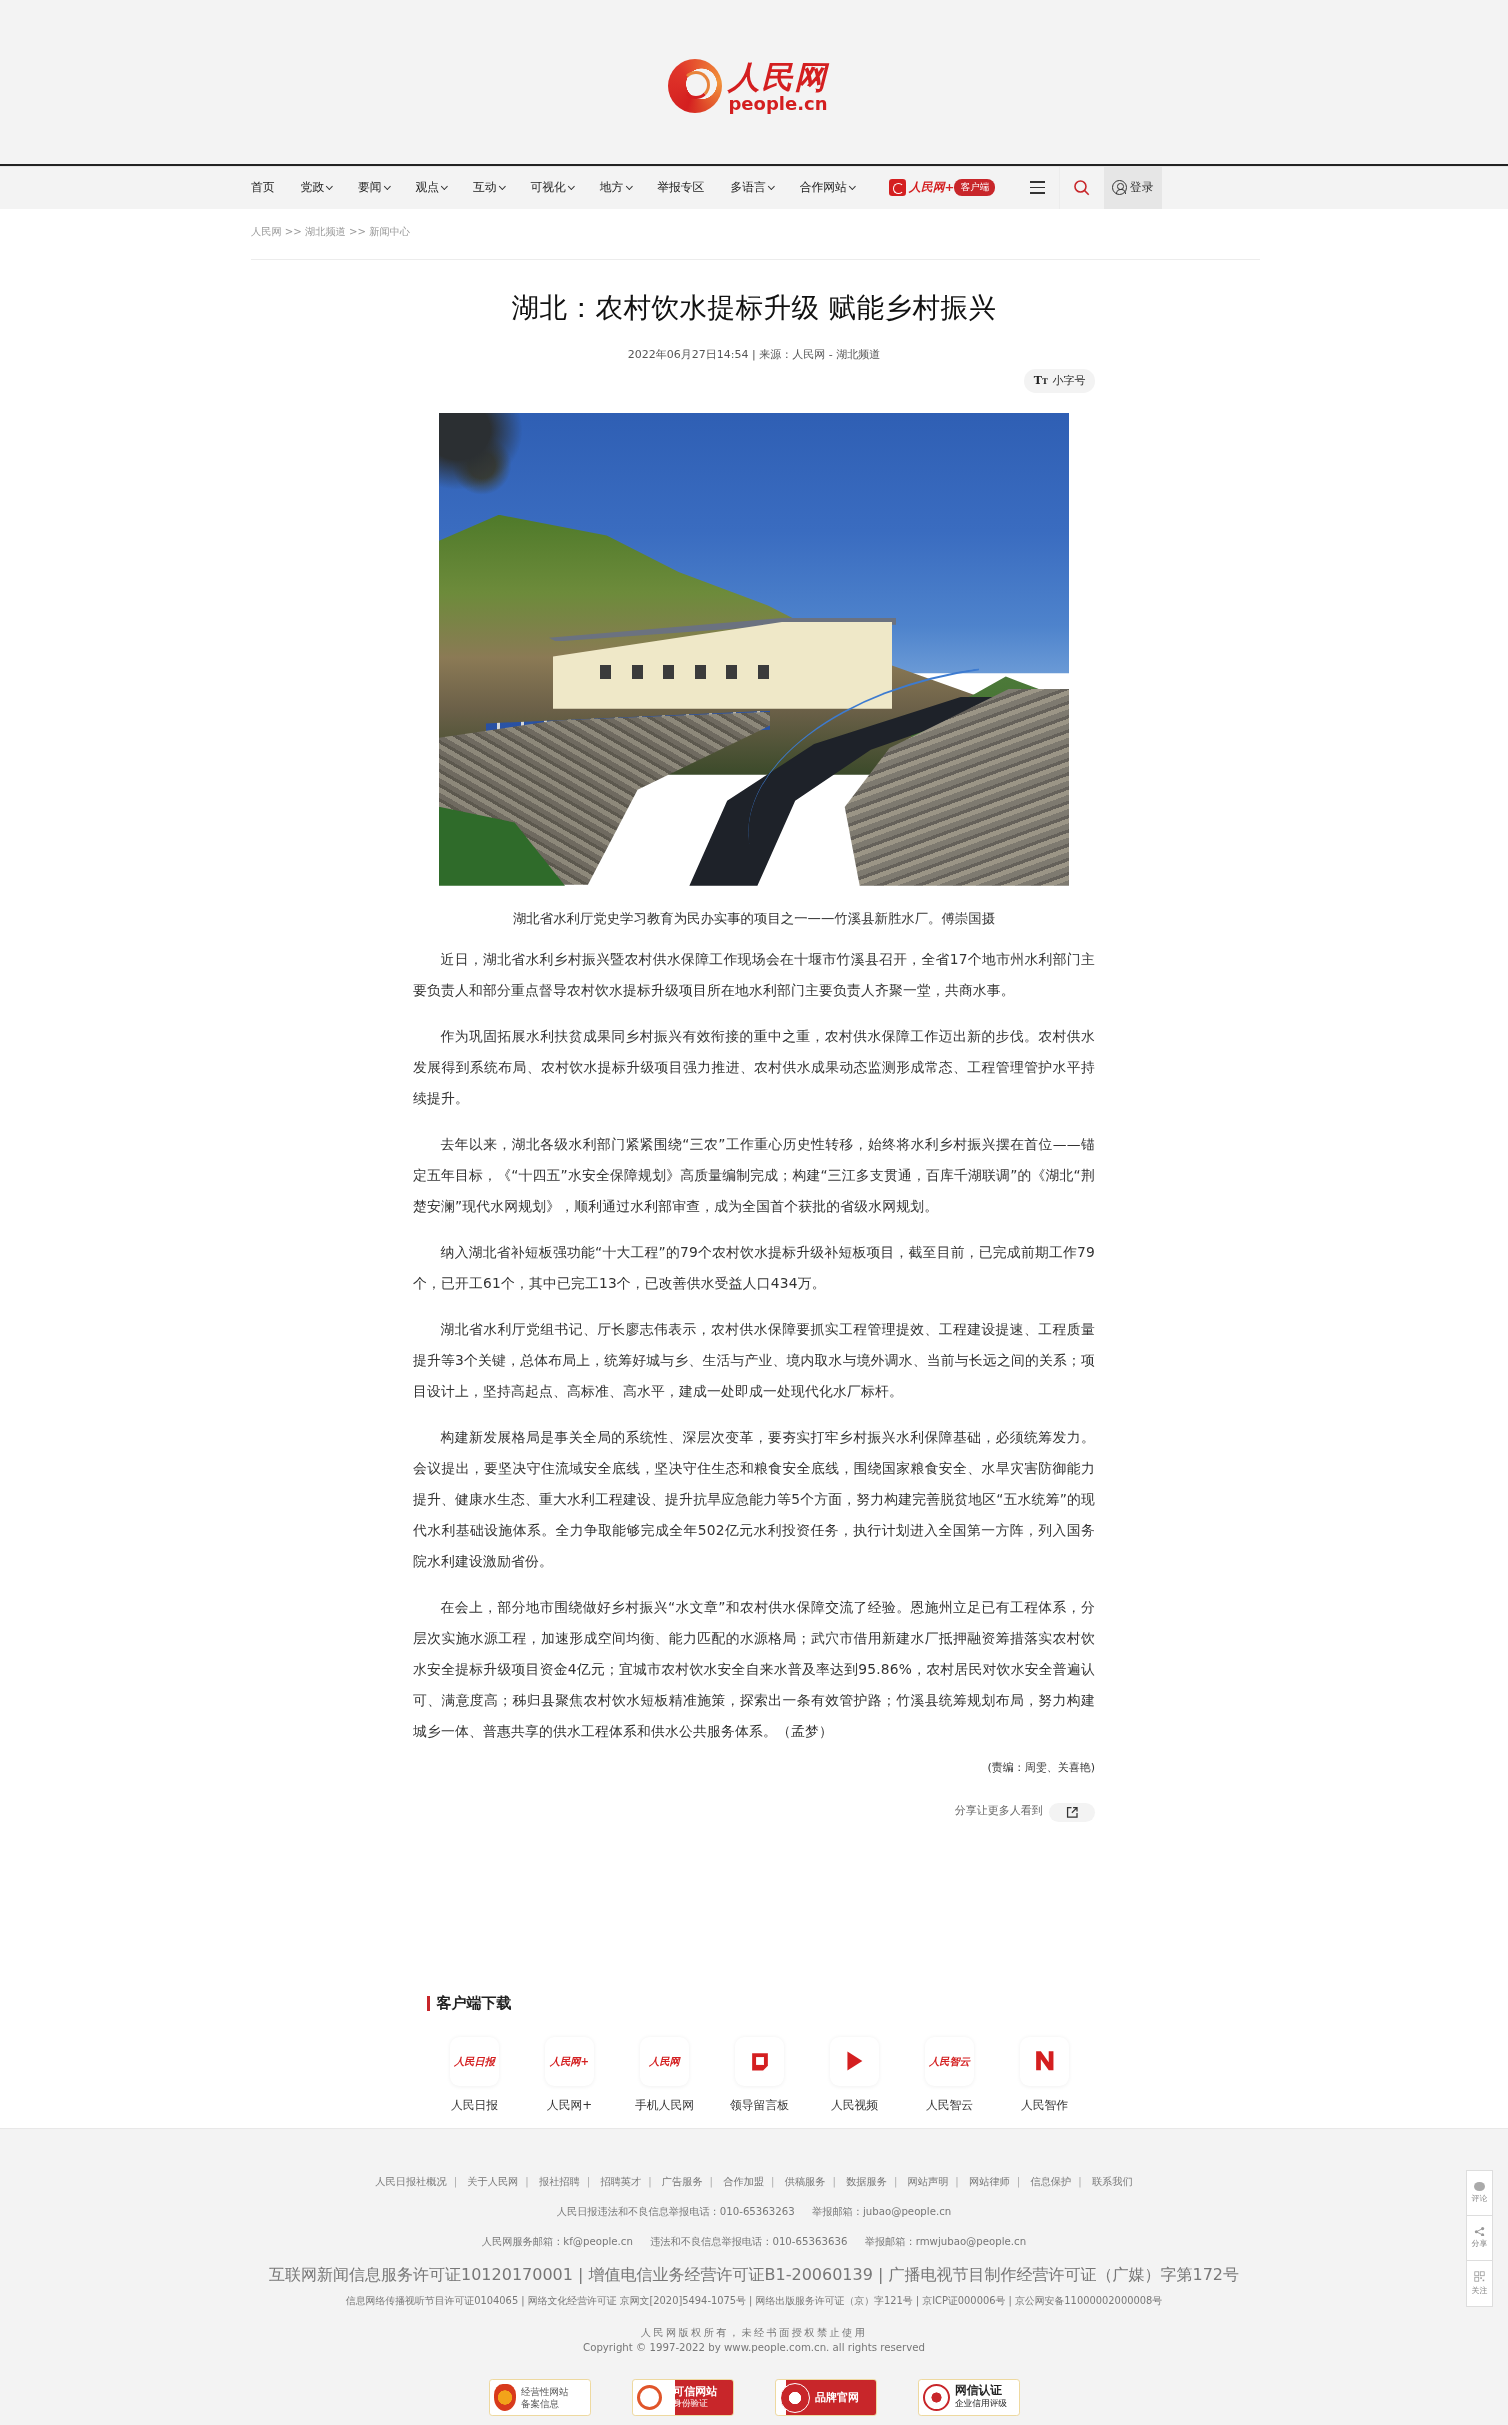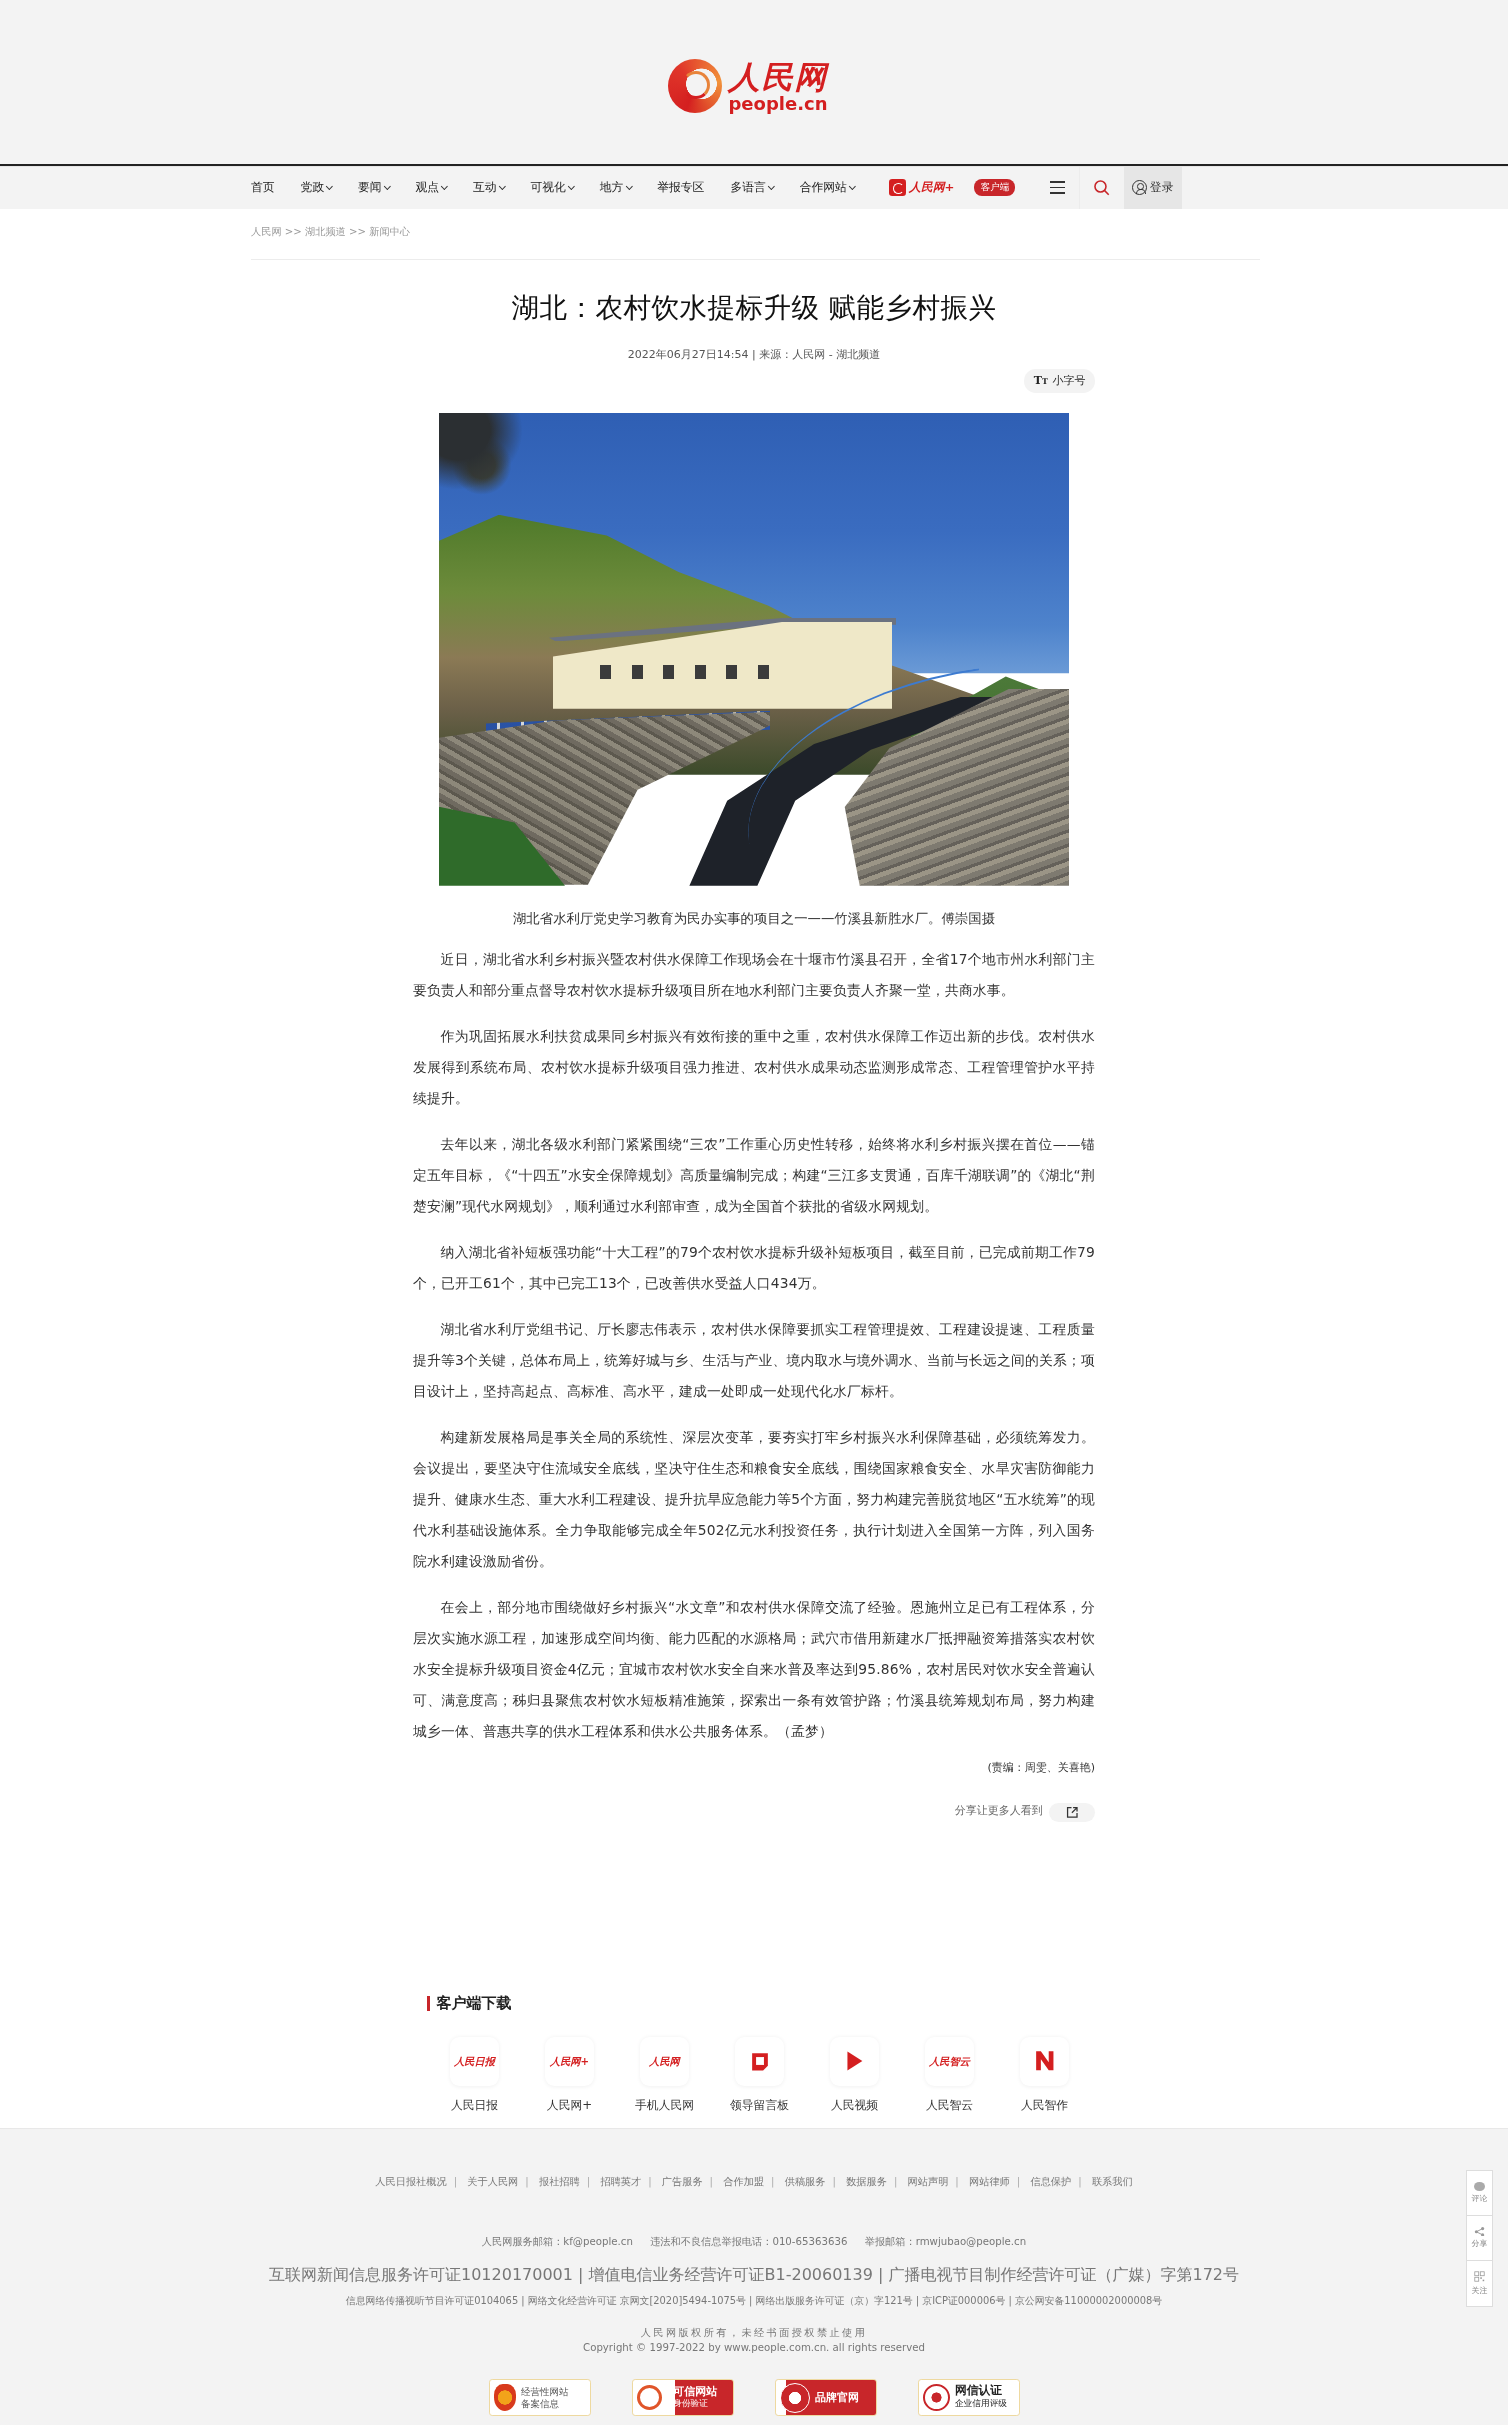--- a/index.html
+++ b/index.html
@@ -19,21 +19,21 @@
 
   
   .nav { height: 43px; background: #f3f3f3; position: relative; border-top: 1.6px solid #e6e6e6; padding-left: 15px; }
   .nav-inner { position: absolute; left: 251px; top: 0; height: 42px; display: flex; align-items: center; }
   .nav-item { font-size: 11.8px; color: #222; margin-right: 26px; display: flex; align-items: center; white-space: nowrap; cursor: pointer; }
   .nav-item .chev { display: inline-block; width: 4.7px; height: 4.7px; border-right: 1.2px solid #333; border-bottom: 1.2px solid #333; transform: rotate(45deg); margin-left: 3.2px; margin-top: -3.2px; }
   .nav-app { display: flex; align-items: center; margin-left: 7.9px; margin-right: 20.5px; }
   .nav-app .app-icon { width: 17.3px; height: 17.3px; background: #d41f20; border-radius: 3.2px; position: relative; }
   .nav-app .app-icon::after { content: ""; position: absolute; left: 3.9px; top: 3.9px; width: 9.5px; height: 9.5px; border-radius: 50%; border: 1.6px solid #fff; border-right-color: transparent; }
   .nav-app .app-name { color: #d41f20; font-style: italic; font-family: "DejaVu Serif", serif; font-size: 11.8px; font-weight: bold; margin-left: 3.2px; }
-  .nav-app .app-badge { background: #c8262a; color: #fff; font-size: 9.5px; border-radius: 7.9px; padding: 1.6px 6.3px; margin-left: 20px; }
+  .nav-app .app-badge { background: #c8262a; color: #fff; font-size: 9.5px; border-radius: 7.9px; padding: 1.6px 6.3px; margin-left: 0; }
   .nav-menu { width: 44px; height: 42px; display: flex; align-items: center; justify-content: center; border-right: 1.6px solid #ececec; }
   .hamburger { width: 15.8px; height: 12.6px; display: flex; flex-direction: column; justify-content: space-between; }
   .hamburger span { display: block; height: 1.6px; background: #333; }
   .nav-search { width: 44px; height: 42px; display: flex; align-items: center; justify-content: center; }
   .nav-login { width: 58px; height: 42px; background: #e6e6e6; display: flex; align-items: center; justify-content: center; font-size: 11.8px; color: #333; }
   .user-circle { width: 15px; height: 15px; border: 1.2px solid #333; border-radius: 50%; position: relative; margin-right: 2.4px; }
   .user-circle::before { content: ""; position: absolute; left: 3.9px; top: 2.4px; width: 4.7px; height: 4.7px; border: 1.2px solid #333; border-radius: 50%; }
   .user-circle::after { content: ""; position: absolute; left: 2.4px; top: 7.9px; width: 7.9px; height: 3.9px; border: 1.2px solid #333; border-bottom: none; border-radius: 4.7px 4.7px 0 0; }
 
   
@@ -310,20 +310,23 @@
     <span class="link">招聘英才</span><span class="sep">|</span>
     <span class="link">广告服务</span><span class="sep">|</span>
     <span class="link">合作加盟</span><span class="sep">|</span>
     <span class="link">供稿服务</span><span class="sep">|</span>
     <span class="link">数据服务</span><span class="sep">|</span>
     <span class="link">网站声明</span><span class="sep">|</span>
     <span class="link">网站律师</span><span class="sep">|</span>
     <span class="link">信息保护</span><span class="sep">|</span>
     <span class="link">联系我们</span>
   </div>
+  <div class="footer-line" style="top:76px">
+    <span>人民日报违法和不良信息举报电话：010-65363263</span><span class="gap"></span><span>举报邮箱：jubao@people.cn</span>
+  </div>
   <div class="footer-line" style="top:106px">
     <span>人民网服务邮箱：kf@people.cn</span><span class="gap"></span><span>违法和不良信息举报电话：010-65363636</span><span class="gap"></span><span>举报邮箱：rmwjubao@people.cn</span>
   </div>
   <div class="footer-line" style="top:136px; font-size:16px">互联网新闻信息服务许可证10120170001 | 增值电信业务经营许可证B1-20060139 | 广播电视节目制作经营许可证（广媒）字第172号</div>
   <div class="footer-line" style="top:165px; font-size:9.9px">信息网络传播视听节目许可证0104065 | 网络文化经营许可证 京网文[2020]5494-1075号 | 网络出版服务许可证（京）字121号 | 京ICP证000006号 | 京公网安备11000002000008号</div>
   <div class="footer-line" style="top:197px; letter-spacing:2.4px">人民网版权所有，未经书面授权禁止使用</div>
   <div class="footer-line" style="top:213px">Copyright © 1997-2022 by www.people.com.cn. all rights reserved</div>
 
   <div class="badge-row">
     <div class="badge">

